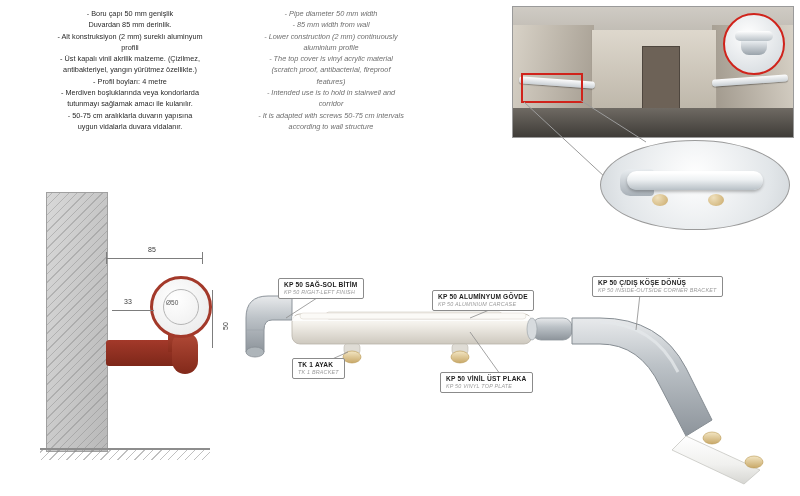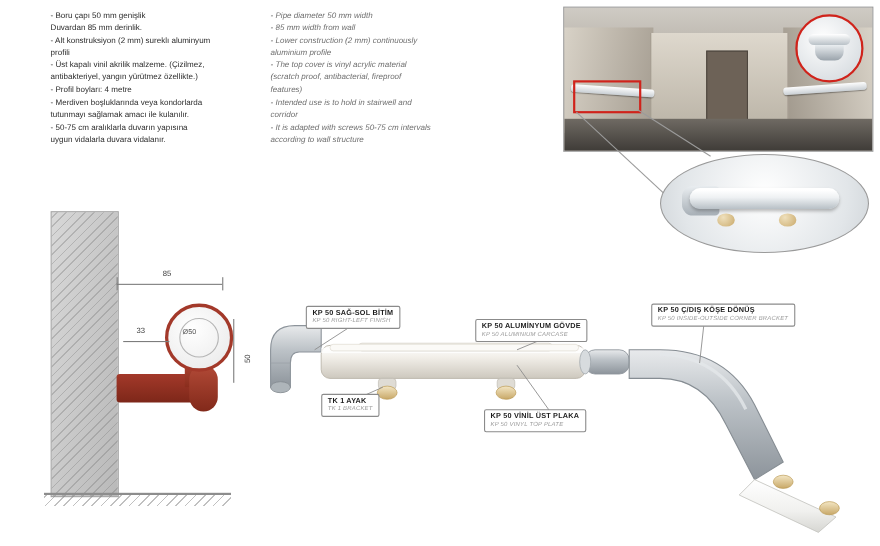--- a/index.html
+++ b/index.html
@@ -16,20 +16,21 @@
     color: #222;
   }
 
   
   .spec-col {
     position: absolute;
     top: 8px;
     font-size: 7.3px;
     line-height: 1.55;
     white-space: pre-line;
+    text-align: center;
   }
   #spec-tr { left: 46px; width: 168px; color: #2a2a2a; }
   #spec-en { left: 246px; width: 170px; color: #6f6f6f; font-style: italic; }
 
   
   .photo {
     position: absolute;
     left: 512px;
     top: 6px;
     width: 280px;

